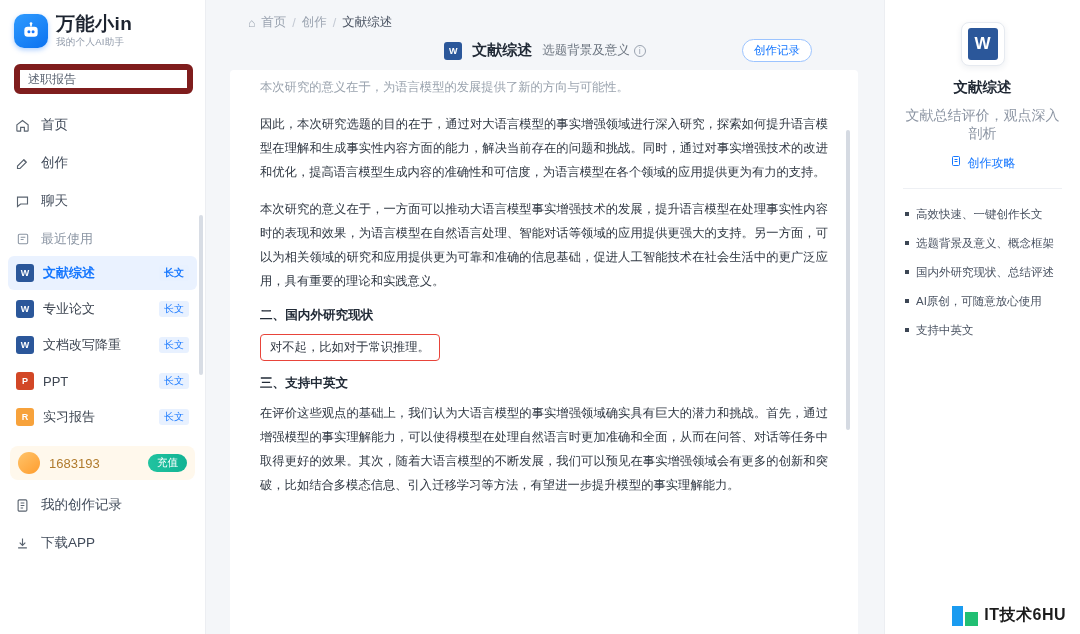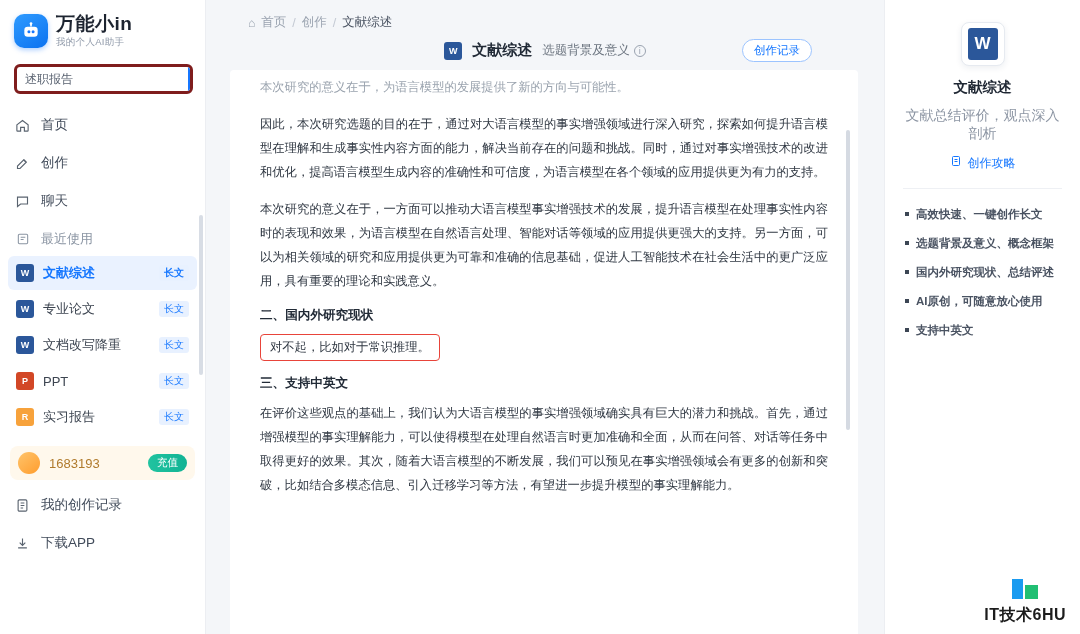--- a/index.html
+++ b/index.html
@@ -37,21 +37,21 @@
   .logo-mark svg { display:block; }
   .logo-text { line-height: 1.1; }
   .logo-title {
     font-size: 19px; font-weight: 700; color: #1d2430; letter-spacing: .5px;
   }
   .logo-sub { font-size: 9.5px; color: #8e98a8; margin-top: 2px; letter-spacing: .3px;}
 
   .search-row {
     margin: 6px 12px 10px 14px;
     display: flex; align-items: center;
-    border: 3px solid #7f1d1d; border-radius: 6px;
+    border: 6px solid #7f1d1d; border-radius: 6px;
     height: 30px; overflow: hidden; background: #fff;
   }
   .search-input {
     border: none; outline: none; flex: 1;
     font-size: 12px; padding: 0 8px; color: #5b6472;
     font-family: "Liberation Sans", sans-serif;
     background: transparent;
   }
   .search-btn {
     width: 56px; height: 100%; background: #1677ff; color: #fff;
@@ -209,31 +209,31 @@
     color: #fff; font-size: 17px; font-weight: 700;
     display:flex; align-items:center; justify-content:center;
   }
   .rp-title { font-size: 14.5px; font-weight: 700; color: #1f2733; margin-top: 12px; }
   .rp-sub { font-size: 14px; color: #8c95a3; margin-top: 10px; text-align: center; }
   .rp-link {
     margin-top: 12px; font-size: 12px; color: #1677ff; display: flex;
     align-items: flex-start; gap: 6px; cursor: pointer;
   }
   .rp-divider { width: 100%; height: 1px; background: #eef0f4; margin: 16px 0 4px 0; }
-  .feature-list { width: 100%; padding-left: 2px; font-weight: bold; }
+  .feature-list { width: 100%; padding-left: 2px; }
   .feature {
     font-size: 11.5px; color: #4a5362; margin: 13px 0; display: flex; gap: 7px;
     align-items: flex-start; line-height: 1.4;
   }
   .bullet { width: 4px; height: 4px; background: #3c4654; margin-top: 6px; flex: 0 0 auto;}
 
   
   .watermark {
     position: absolute; right: 14px; bottom: 8px;
-    display: flex; align-items: center; gap: 6px; flex-direction: column;
+    display: flex; align-items: center; gap: 6px;
   }
   .wm-logo { display:flex; align-items:flex-end; gap:2px; }
   .wm-b1 { width: 11px; height: 20px; background: #1a9bf0; }
   .wm-b2 { width: 13px; height: 14px; background: #21bf73; }
   .wm-text { font-size: 16px; font-weight: 700; color: #1c1c1c; letter-spacing: .5px;}
 </style>
 </head>
 <body>
 
 <div class="app">

